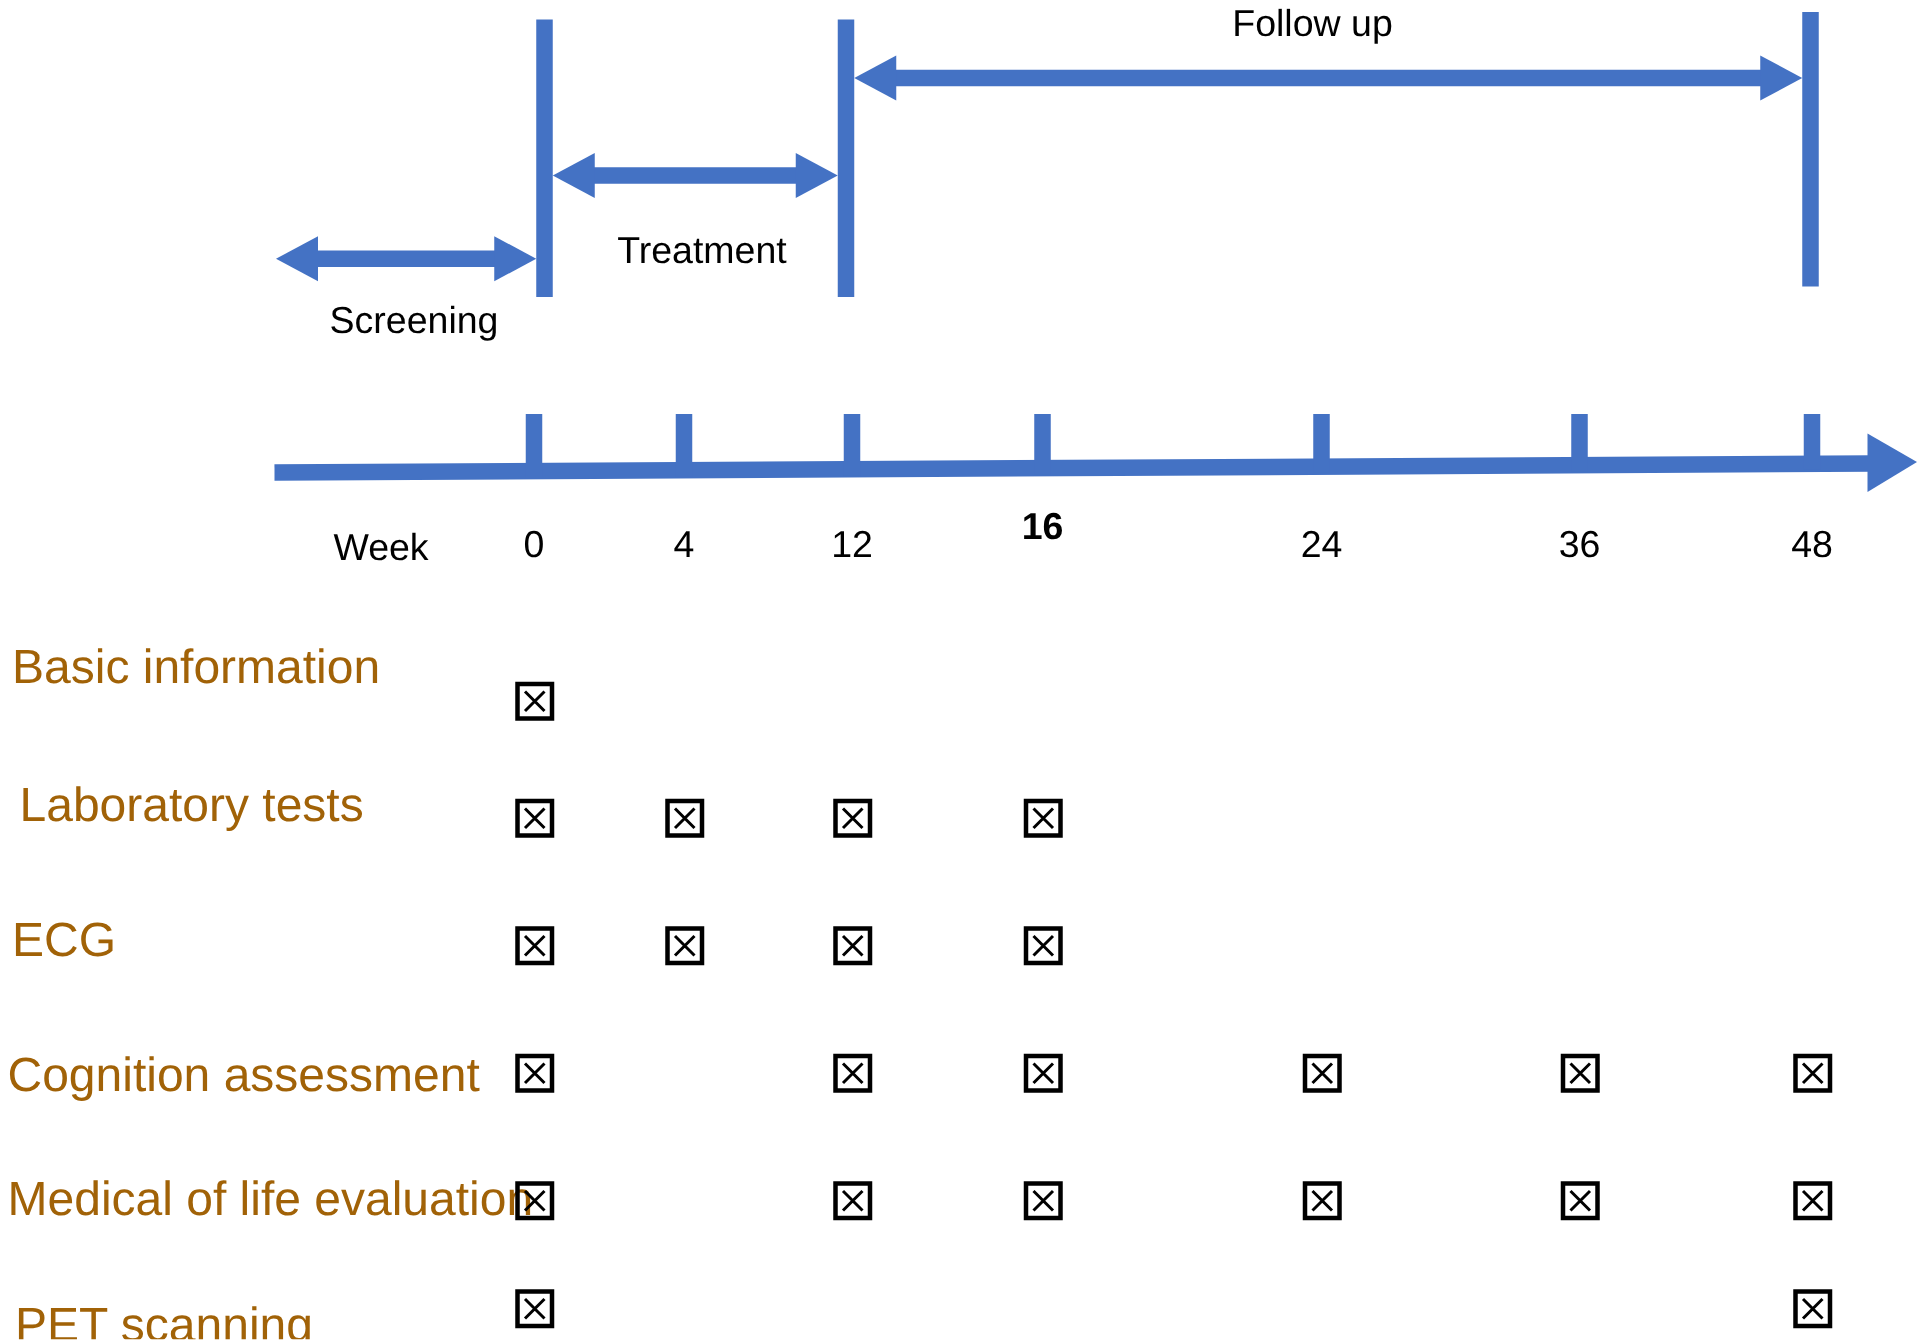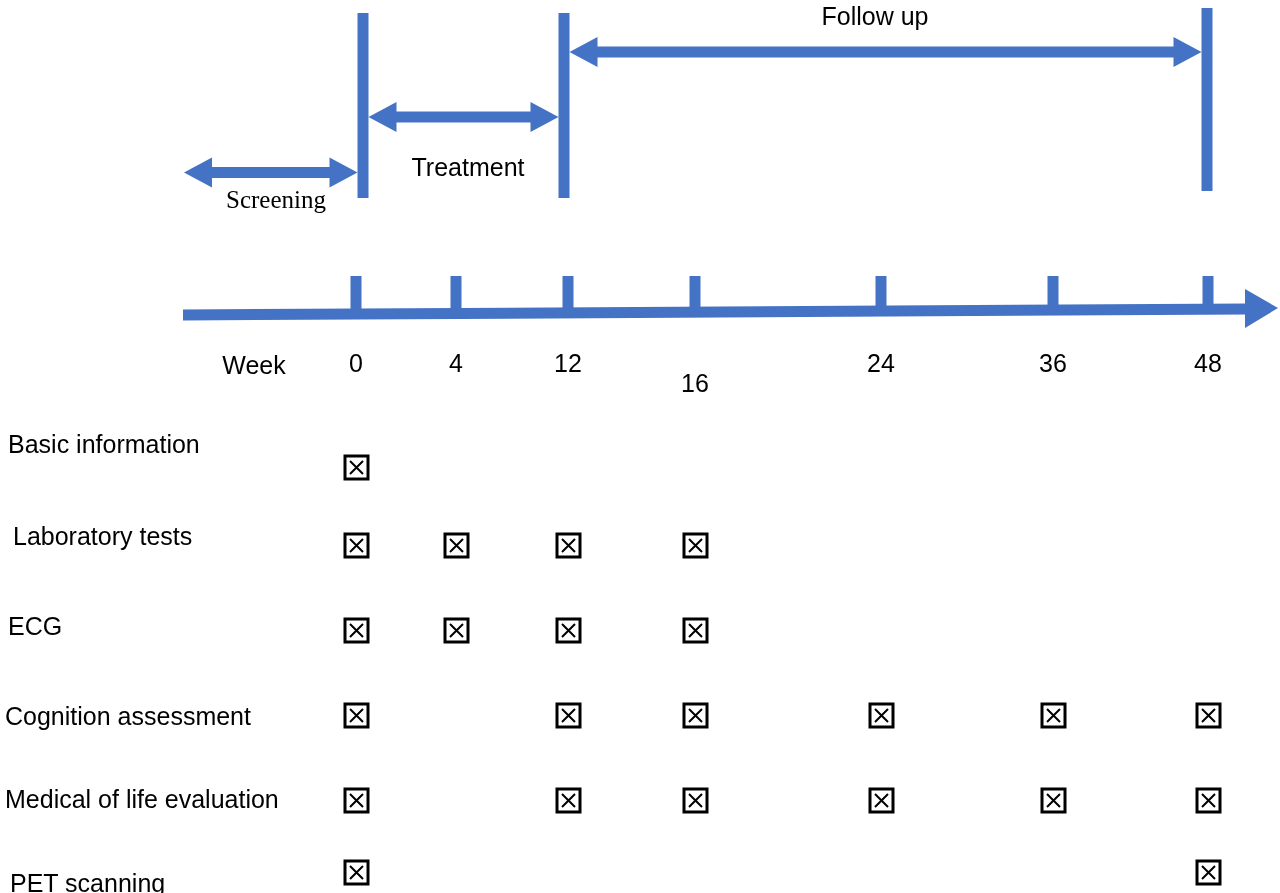--- a/index.html
+++ b/index.html
@@ -34,24 +34,24 @@
     line-height: 31px;
     white-space: nowrap;
     color: #000;
   }
   .centered {
     transform: translateX(-50%);
     text-align: right;
   }
   .row-label {
     position: absolute;
-    font-size: 25px;
+    font-size: 32px;
     line-height: 31px;
     white-space: nowrap;
-    color: #000000;
+    color: #a16207;
   }
   .cbx {
     position: absolute;
     width: 27px;
     height: 27px;
     display: block;
   }
   .cbx svg { display: block; }
 </style>
 </head>
@@ -97,29 +97,29 @@
           <rect x="1047.5" y="276" width="11" height="38.1"></rect>
           <rect x="1202.5" y="276" width="11" height="37.2"></rect>
         </g>
     </g>
   </svg>
 
   <div class="lbl centered" style="left:875px; top:1px;">Follow up</div>
 
   <div class="lbl centered" style="left:468px; top:140px;margin-top:12px;">Treatment</div>
 
-  <div class="lbl centered" style="left:276px; top:184px;font-family:Liberation Serif, serif;">Screening</div>
+  <div class="lbl centered" style="left:276px; top:199px;">Screening</div>
 
   <div class="lbl centered" style="left:254px; top:350px;">Week</div>
 
   <div id="week-numbers">
       <div class="lbl centered" style="left: 356px; top: 348px;">0</div>
       <div class="lbl centered" style="left: 456px; top: 348px;">4</div>
       <div class="lbl centered" style="left: 568px; top: 348px;">12</div>
-      <div class="lbl centered" style="left: 695px; top: 368px;">16</div>
+      <div class="lbl centered" style="left: 695px; top: 336px; font-weight: bold;">16</div>
       <div class="lbl centered" style="left: 881px; top: 348px;">24</div>
       <div class="lbl centered" style="left: 1053px; top: 348px;">36</div>
       <div class="lbl centered" style="left: 1208px; top: 348px;">48</div>
     </div>
 
   <div id="schedule">
       <div class="row-label" style="left: 8px; top: 429px;">
         <div>Basic information</div>
       </div>
       <span class="cbx" style="left: 342.5px; top: 453.5px;">

